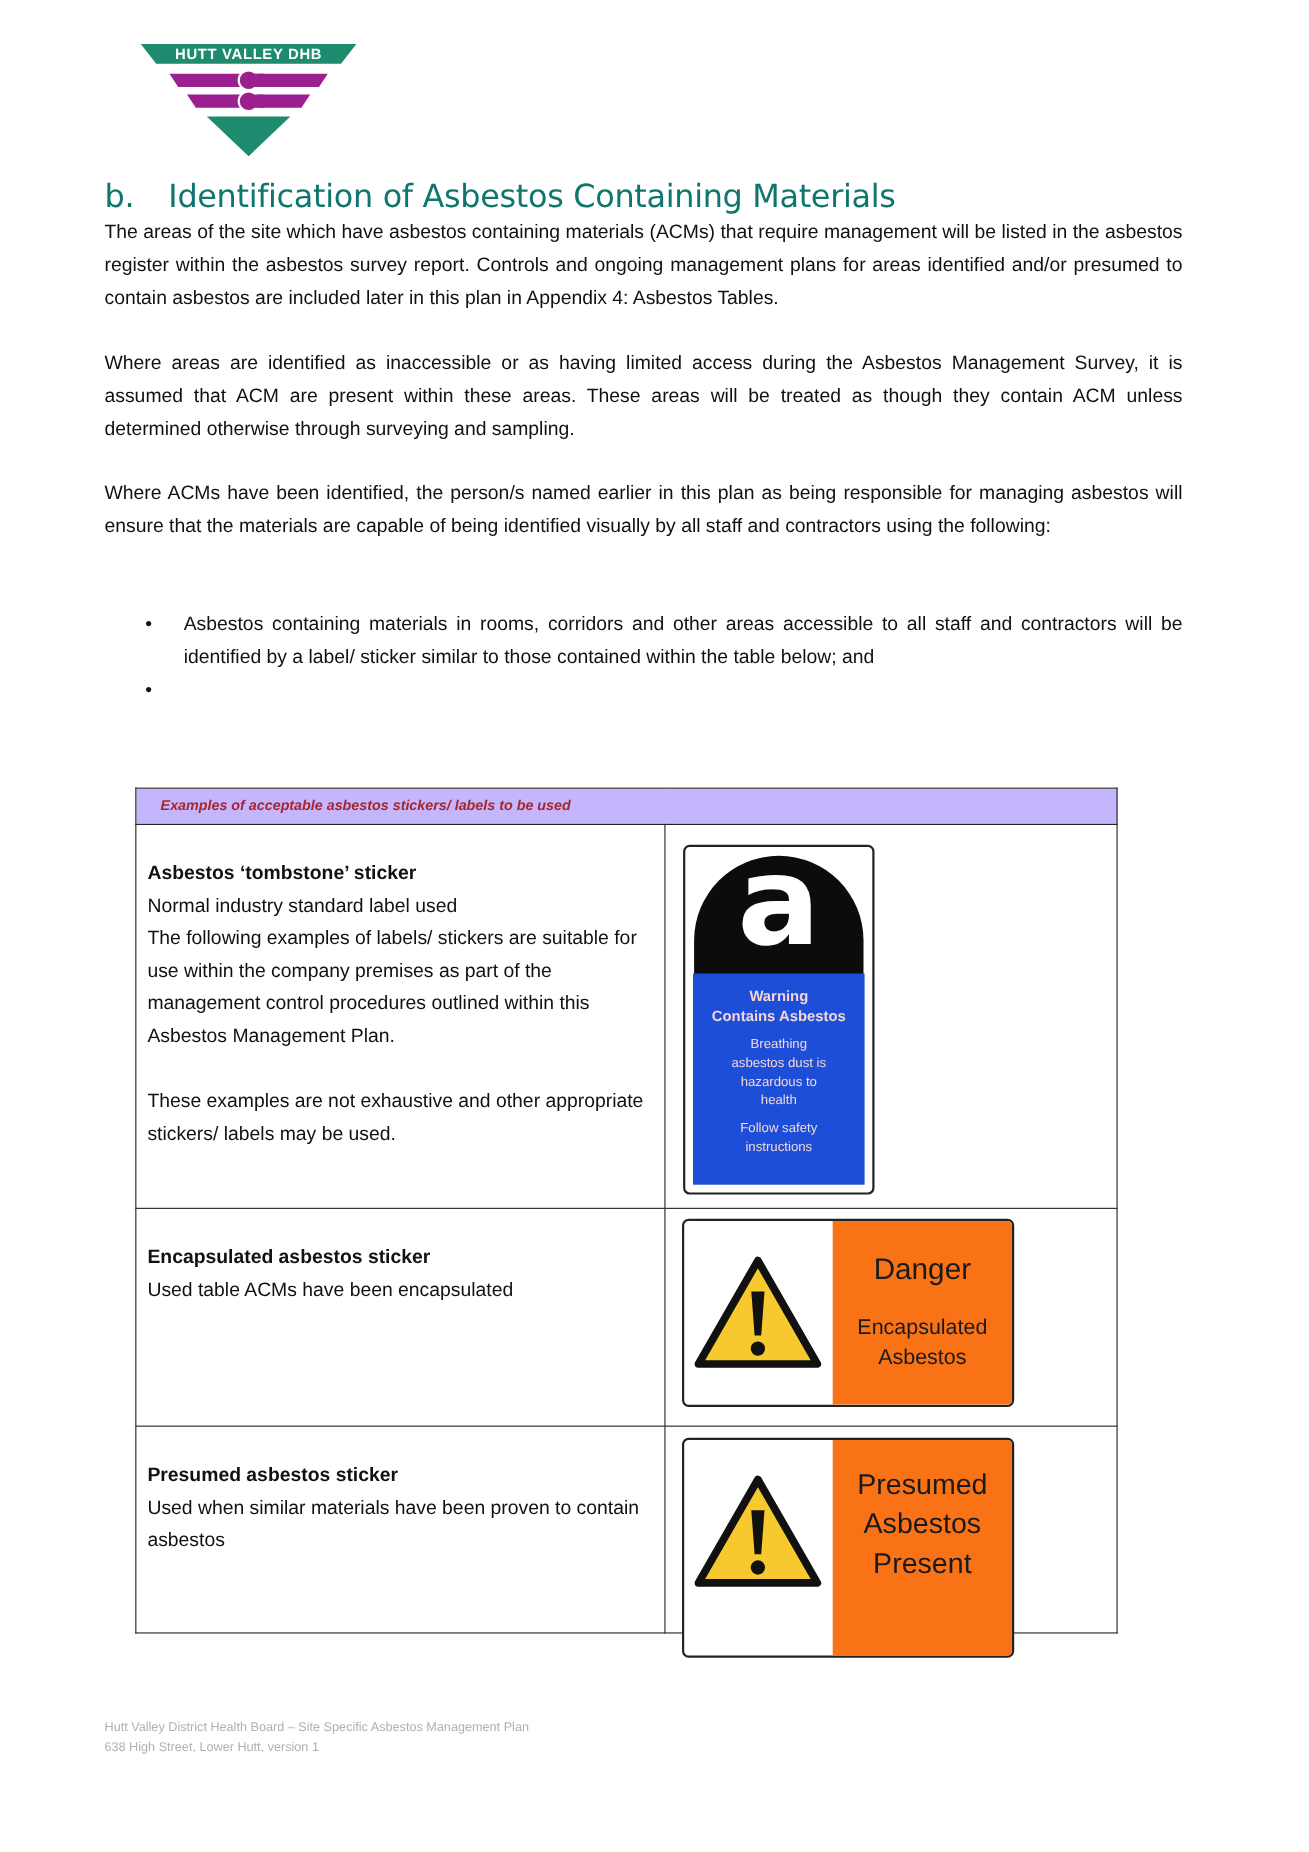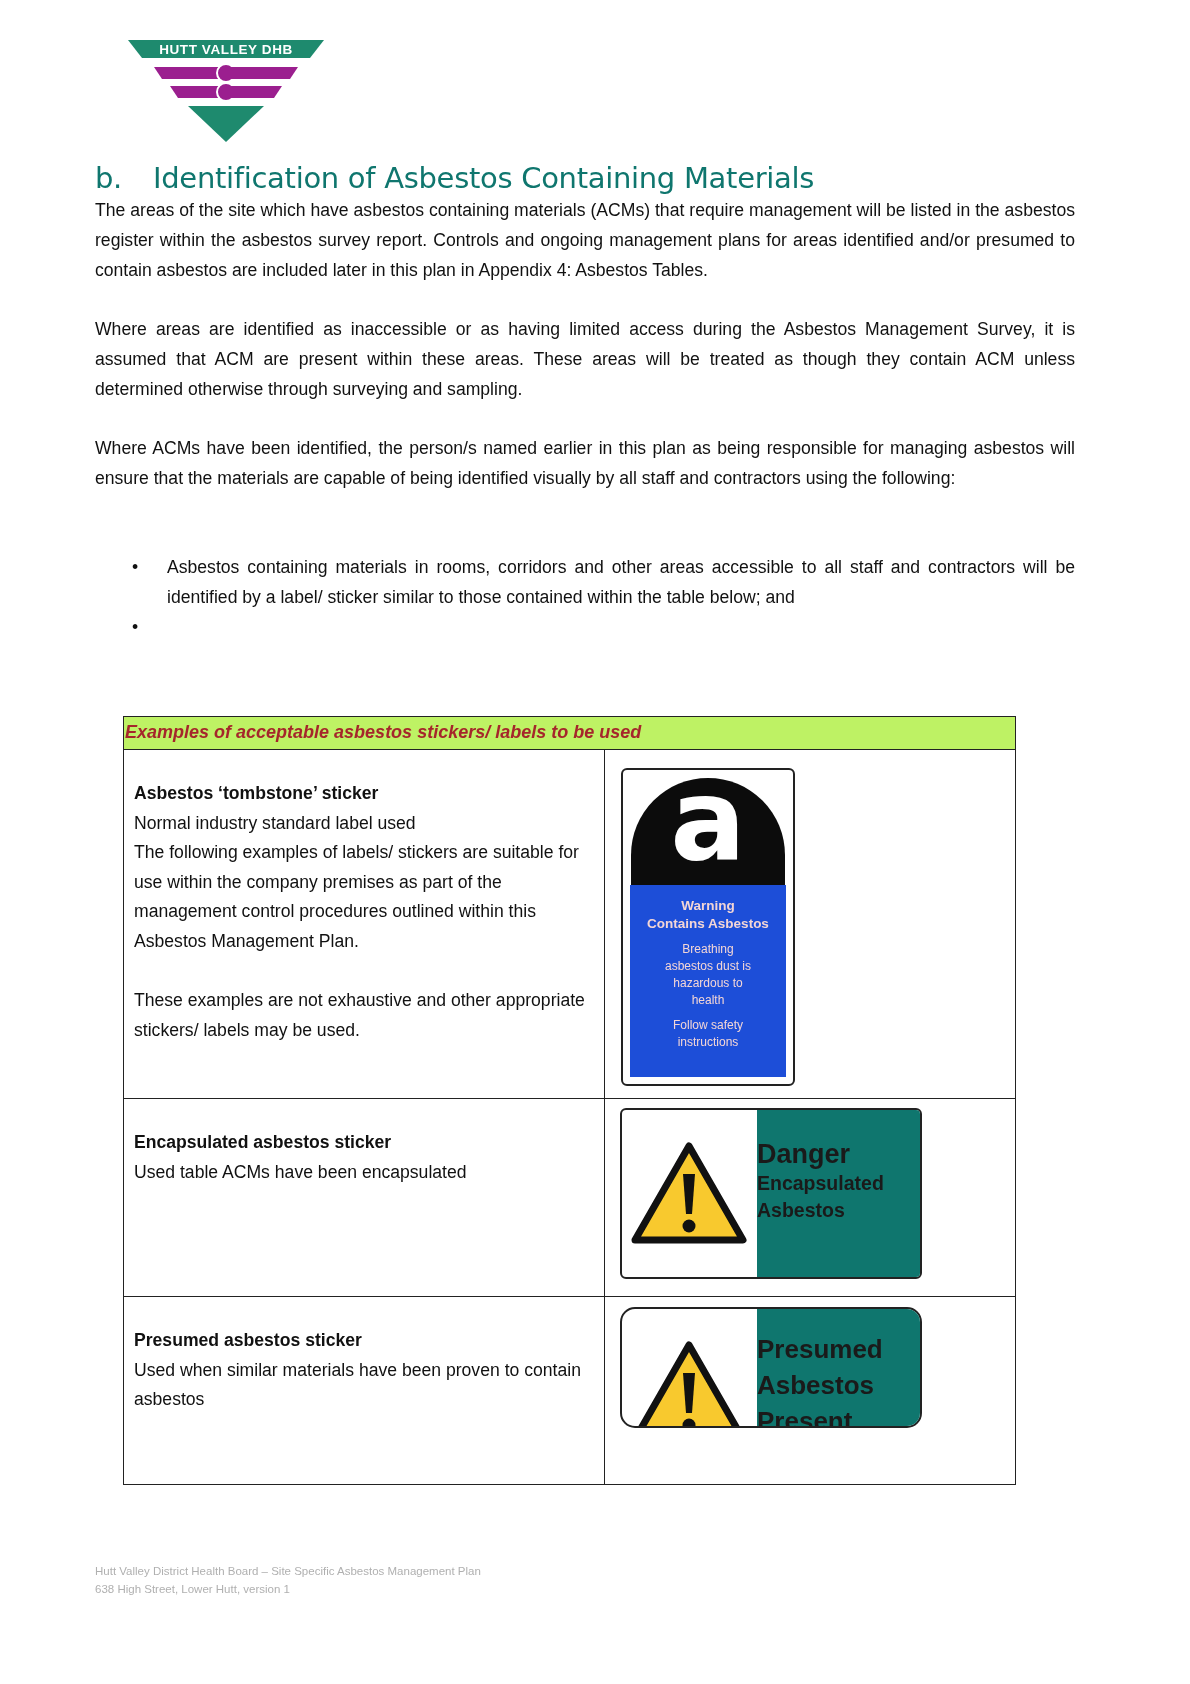--- a/index.html
+++ b/index.html
@@ -14,22 +14,22 @@
           text-align-last: left; }
   #p1 { top: 196px; }
   #p2 { top: 315px; }
   #p3 { top: 434px; }
   .bullets { left: 95px; width: 980px; top: 553px; margin: 0; padding: 0; list-style: none; }
   .bullets li { position: relative; padding-left: 72px; font-size: 17.6px; line-height: 29.8px;
                 text-align: justify; text-align-last: left; }
   .bullets li .dot { position: absolute; left: 37px; top: 0; }
   #table { left: 123px; top: 716px; width: 893px; border-collapse: collapse; }
   #table td, #table th { border: 1.6px solid #222; vertical-align: top; padding: 0; }
-  #table th { background: #bef264; height: 32px; text-align: left; font-style: italic; font-weight: bold;
-              color: #a5262b; font-size: 18px; padding-left: 1px; line-height: 30px; }
+  #table th { background: #c4b5fd; height: 32px; text-align: left; font-style: italic; font-weight: bold;
+              color: #a5262b; font-size: 13px; padding-left: 22px; line-height: 30px; }
   .leftcell { width: 460px; padding: 3px 10px 0 10px !important; font-size: 17.6px; line-height: 29.6px; }
   .leftcell .title { font-weight: bold; margin-top: 26px; }
   .rightcell { position: relative; }
   #r1 td { height: 345px; }
   #r2 td { height: 194px; }
   #r3 td { height: 184px; }
   .gap { height: 29.6px; }
 
   
   .tomb { position: absolute; left: 16px; top: 18px; width: 174px; height: 318px;
@@ -39,27 +39,27 @@
   .tomb .aletter { position: absolute; left: 0; right: 0; top: -14px; text-align: center; color: #fff;
                    font-weight: bold; font-size: 112px; line-height: 1; font-family: "DejaVu Sans", sans-serif; }
   .tomb .red { position: absolute; left: 7px; right: 7px; top: 115px; bottom: 7px; background: #1d4ed8;
                color: #f3d6d6; text-align: center; }
   .tomb .warn { font-weight: bold; font-size: 13.5px; line-height: 18px; margin-top: 12px; }
   .tomb .small { font-size: 12px; line-height: 17px; margin-top: 8px; }
 
   
   .sign { position: absolute; left: 15px; top: 9px; width: 302px; height: 171px; border: 2px solid #222;
           border-radius: 6px; box-sizing: border-box; background: #fff; overflow: hidden; }
-  .sign .yellow { position: absolute; left: 135px; right: 0; top: 0; bottom: 0; background: #0f766e;
-                  text-align: left; color: #1a1a1a; font-weight: bold; }
+  .sign .yellow { position: absolute; left: 135px; right: 0; top: 0; bottom: 0; background: #f97316;
+                  text-align: center; color: #1a1a1a; font-weight: normal; }
   .sign svg.tri { position: absolute; left: 8px; top: 30px; width: 118px; height: 106px; }
   #s2 .big { font-size: 27px; margin-top: 28px; line-height: 32px; }
-  #s2 .mid { font-size: 19.5px; line-height: 27px; margin-top: 0; }
+  #s2 .mid { font-size: 19.5px; line-height: 27px; margin-top: 24px; }
   #s3 .big { font-size: 26px; line-height: 36px; margin-top: 22px; }
-  #r3 .sign { top: 10px; height: 121px; border-radius: 15px; }
+  #r3 .sign { top: 10px; height: 200px; }
 
   #footer { left: 95px; top: 1562px; font-size: 11.5px; line-height: 18px; color: #b0b0b0; }
 </style>
 </head>
 <body>
 
 <div id="logo" class="abs">
   <svg width="196" height="102" viewBox="0 0 196 102">
     <polygon points="0,0 196,0 182,18 14,18" fill="#1e8a6e"></polygon>
     <text x="98" y="14" text-anchor="middle" fill="#fff" font-family="Liberation Sans, sans-serif" font-weight="bold" font-size="13.5" letter-spacing="0.6">HUTT VALLEY DHB</text>

